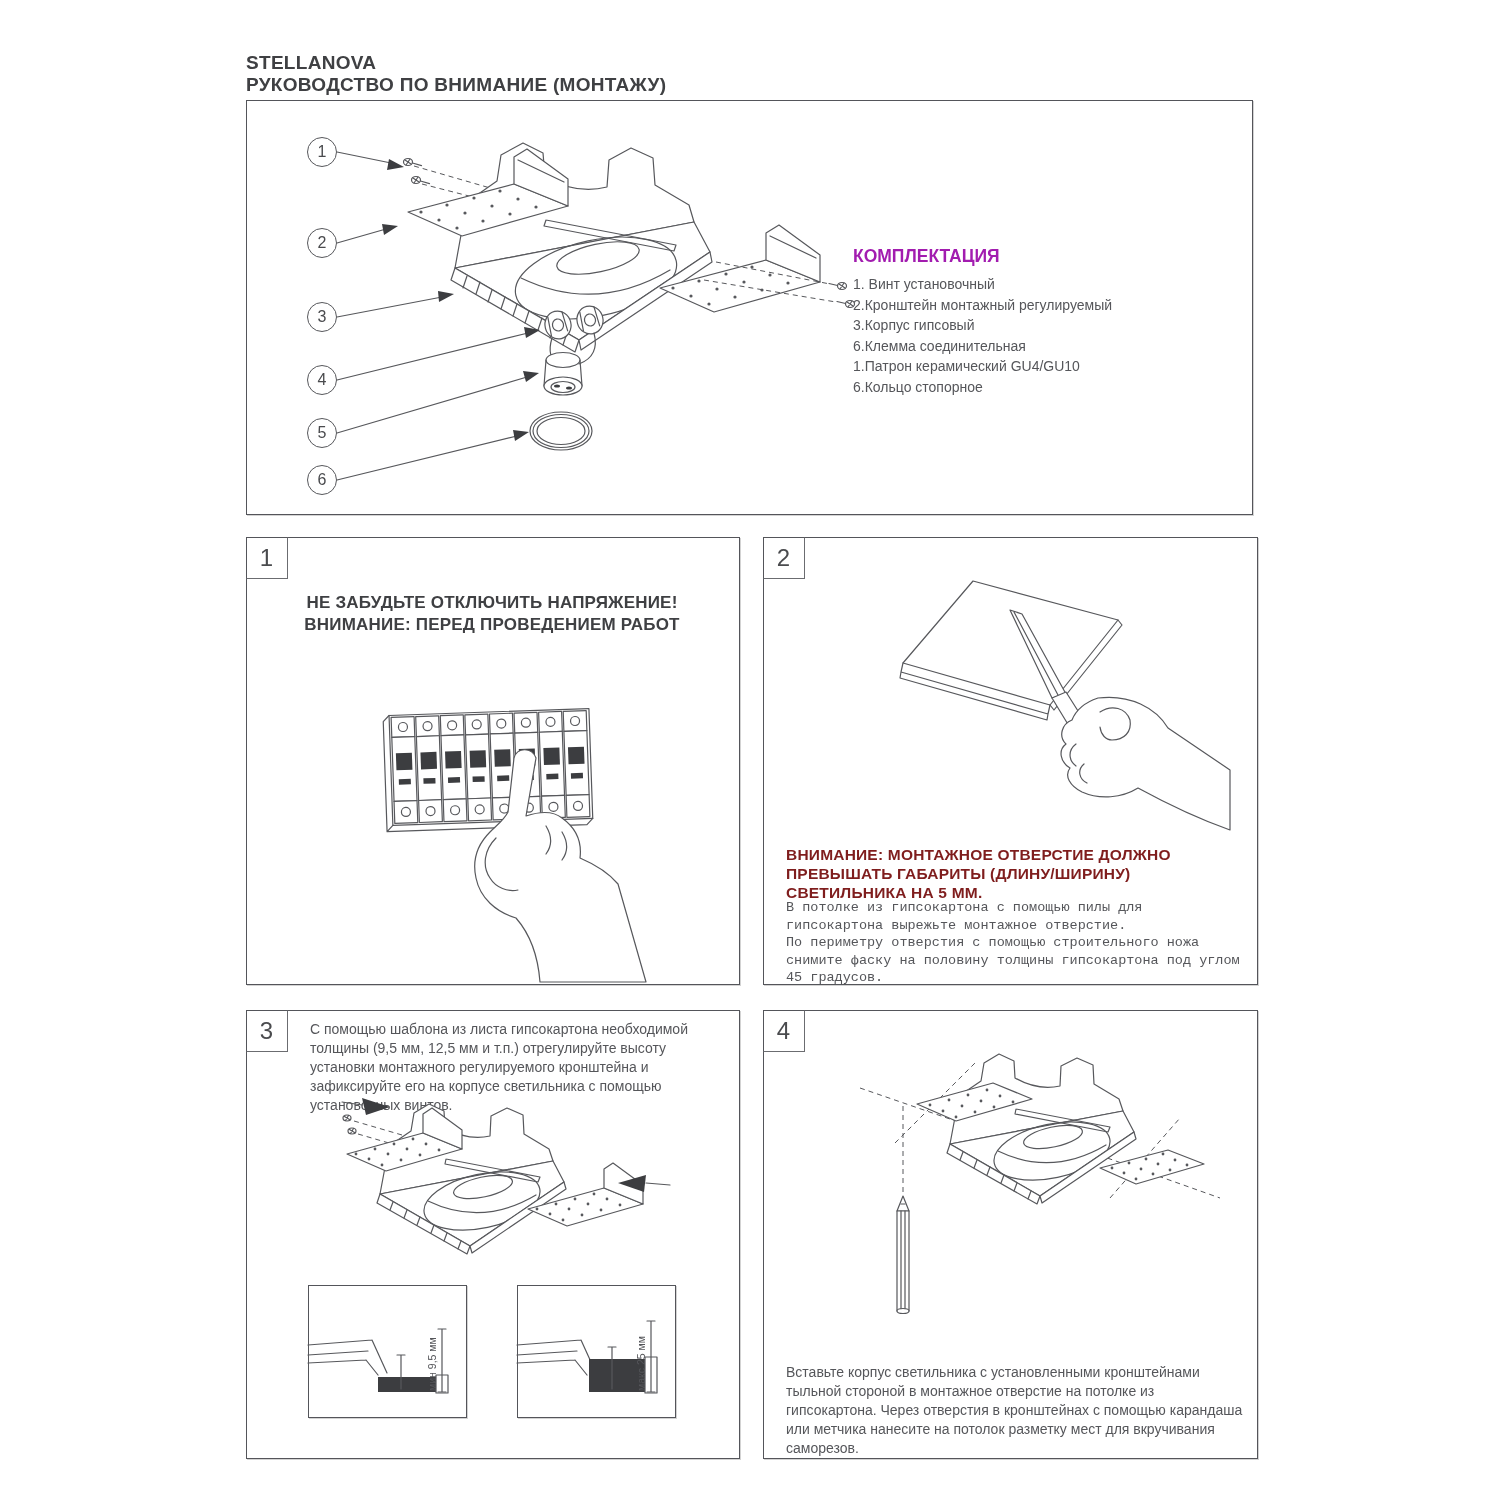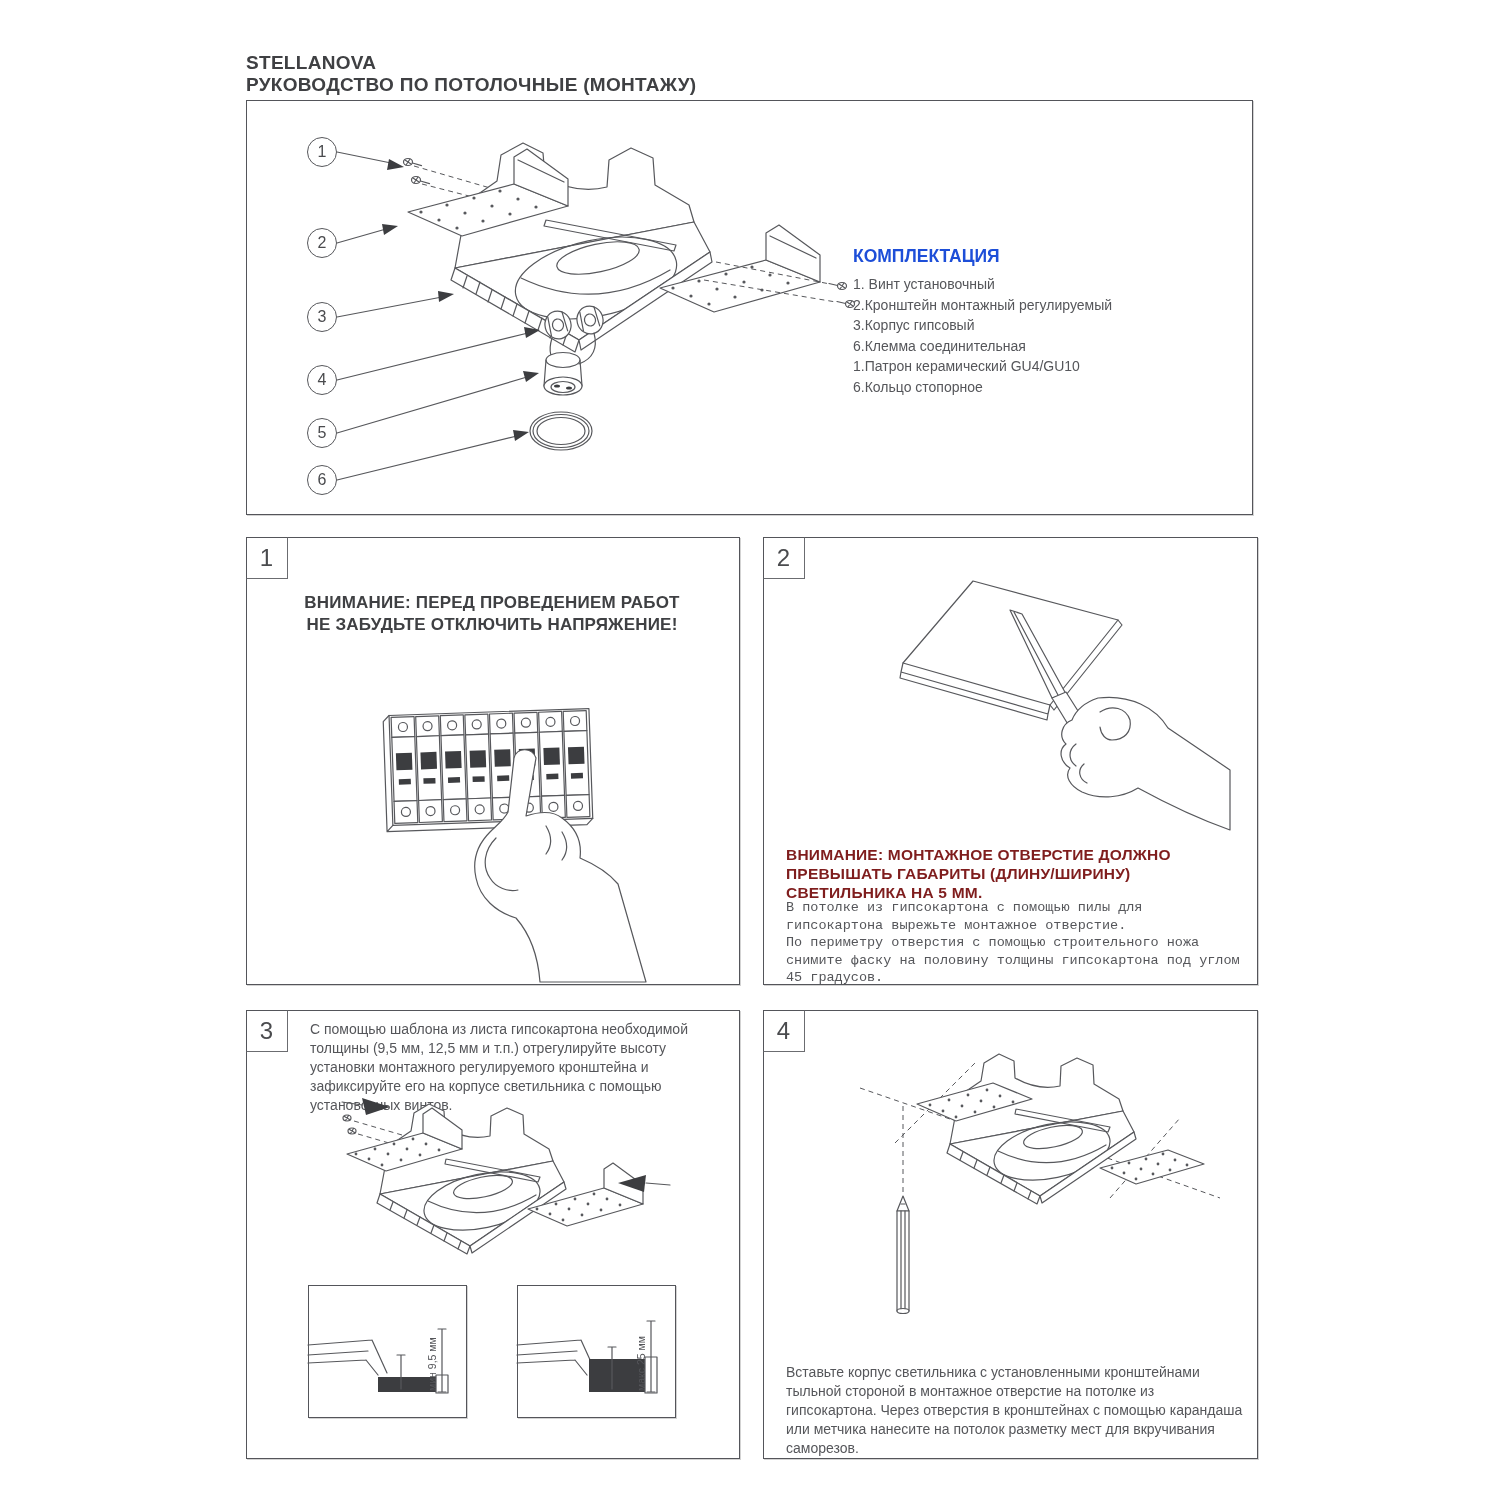--- a/index.html
+++ b/index.html
@@ -9,41 +9,41 @@
   .hdr{left:246px;top:24px;font-weight:700;color:#3f4043;font-size:19px;line-height:22px;letter-spacing:.3px;}
   
   .frame{border:1.5px solid #54555a;background:#fff;box-shadow:1px 1px 0 rgba(130,130,130,.35);}
   .tag{width:42px;height:42px;border:1.2px solid #6b6c70;border-right:1.2px solid #6b6c70;
        display:flex;align-items:center;justify-content:center;font-size:24px;color:#4a4b4e;background:#fff;
        box-sizing:border-box;margin-left:-1.5px;margin-top:-1.5px;border-left:1.5px solid #54555a;border-top:1.5px solid #54555a;}
   
   .callout{width:30px;height:30px;border:1.3px solid #57585c;border-radius:50%;display:flex;align-items:center;
        justify-content:center;font-size:16px;color:#4a4b4e;background:#fff;box-sizing:border-box;}
   
-  .kit-title{font-size:17.5px;font-weight:700;color:#1d4ed8;margin:0 0 7px 0;}
+  .kit-title{font-size:17.5px;font-weight:700;color:#a21caf;margin:0 0 7px 0;}
   .kit-item{font-size:14px;line-height:20.5px;color:#55565a;}
   
   .warn-center{font-size:17px;font-weight:700;color:#3f4043;text-align:center;line-height:22px;letter-spacing:.2px;}
   .warn-left{font-size:15.5px;font-weight:700;color:#7f1d1d;line-height:19px;letter-spacing:.2px;}
   .body-sm{font-size:13.5px;line-height:17.5px;color:#55565a;font-family:Liberation Mono, monospace;}
   .body-md{font-size:14px;line-height:19px;color:#55565a;}
   svg{overflow:visible;}
   .st{stroke:#57585c;fill:none;stroke-width:1.2;stroke-linecap:round;stroke-linejoin:round;}
   .stw{stroke:#57585c;fill:#ffffff;stroke-width:1.2;stroke-linejoin:round;}
   .dk{fill:#3c3d40;stroke:none;}
   .dsh{stroke:#57585c;fill:none;stroke-width:1;stroke-dasharray:5 4;}
   .dot{fill:#57585c;stroke:none;}
   .dimtext{font-family:"Liberation Sans",sans-serif;font-size:10.5px;fill:#55565a;}
 </style>
 </head>
 <body>
 
 <div class="abs hdr" style="top:24px;margin-top:28px;">
   <div>STELLANOVA</div>
-  <div>РУКОВОДСТВО ПО ПОТОЛОЧНЫЕ (МОНТАЖУ)</div>
+  <div>РУКОВОДСТВО ПО ВНИМАНИЕ (МОНТАЖУ)</div>
 </div>
 
 <div class="abs frame" style="left:246px;top:100px;width:1005px;height:413px;"></div>
 
 <svg class="abs" style="left:246px;top:100px;" width="1005" height="413" viewBox="0 0 1005 413">
 
   <path class="dsh" d="M168 66 L258 92"></path>
   <path class="dsh" d="M176 84 L262 106"></path>
 
   <path class="stw" d="M209 168 L221 102 L251 81 L255 55 L277 43 L297 53 L299 77 Q331 95 361 87 L363 60 L385 48 L407 58 L409 85 L443 105 L448 122 Z"></path>
@@ -149,22 +149,22 @@
   <div class="kit-item">3.Корпус гипсовый</div>
   <div class="kit-item">6.Клемма соединительная</div>
   <div class="kit-item">1.Патрон керамический GU4/GU10</div>
   <div class="kit-item">6.Кольцо стопорное</div>
 </div>
 
 <div class="abs frame" style="left:246px;top:537px;width:492px;height:446px;">
   <div class="tag">1</div>
 </div>
 <div class="abs warn-center" style="left:286px;top:592px;width:412px;">
+  <div>НЕ ЗАБУДЬТЕ ОТКЛЮЧИТЬ НАПРЯЖЕНИЕ!</div>
   <div>ВНИМАНИЕ: ПЕРЕД ПРОВЕДЕНИЕМ РАБОТ</div>
-  <div>НЕ ЗАБУДЬТЕ ОТКЛЮЧИТЬ НАПРЯЖЕНИЕ!</div>
 </div>
 <svg class="abs" style="left:300px;top:660px;" width="438" height="322" viewBox="0 0 438 322">
   <defs>
     <g id="brkunit">
       <rect class="stw" x="0" y="0" width="23" height="20"></rect>
       <circle class="st" cx="11.5" cy="10" r="4.5"></circle>
       <rect class="stw" x="0" y="20" width="23" height="64"></rect>
       <rect class="dk" x="3.5" y="36" width="16" height="17"></rect>
       <rect class="dk" x="5.5" y="62" width="12" height="5.5"></rect>
       <rect class="stw" x="0" y="84" width="23" height="22"></rect>

